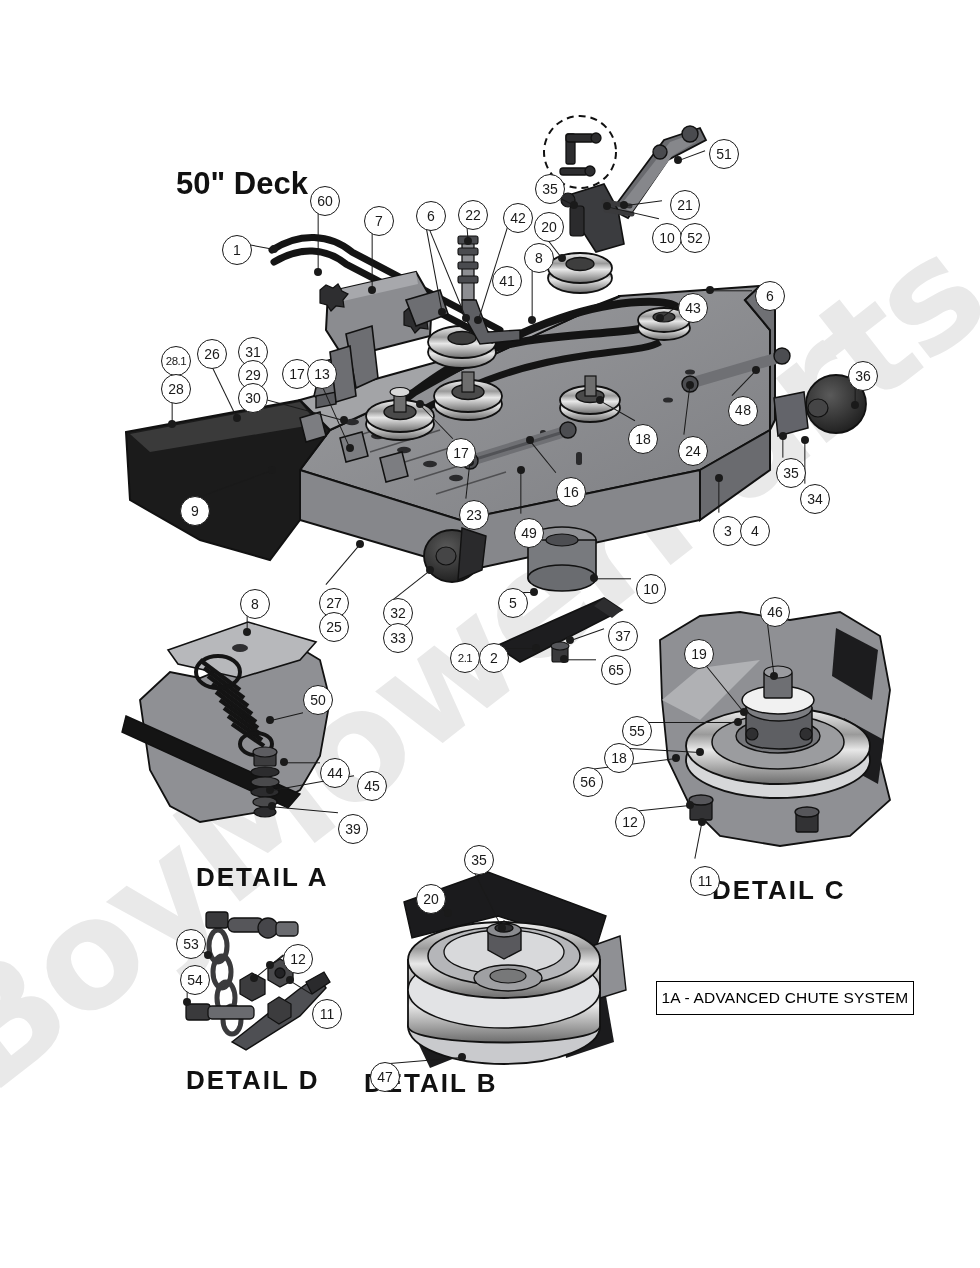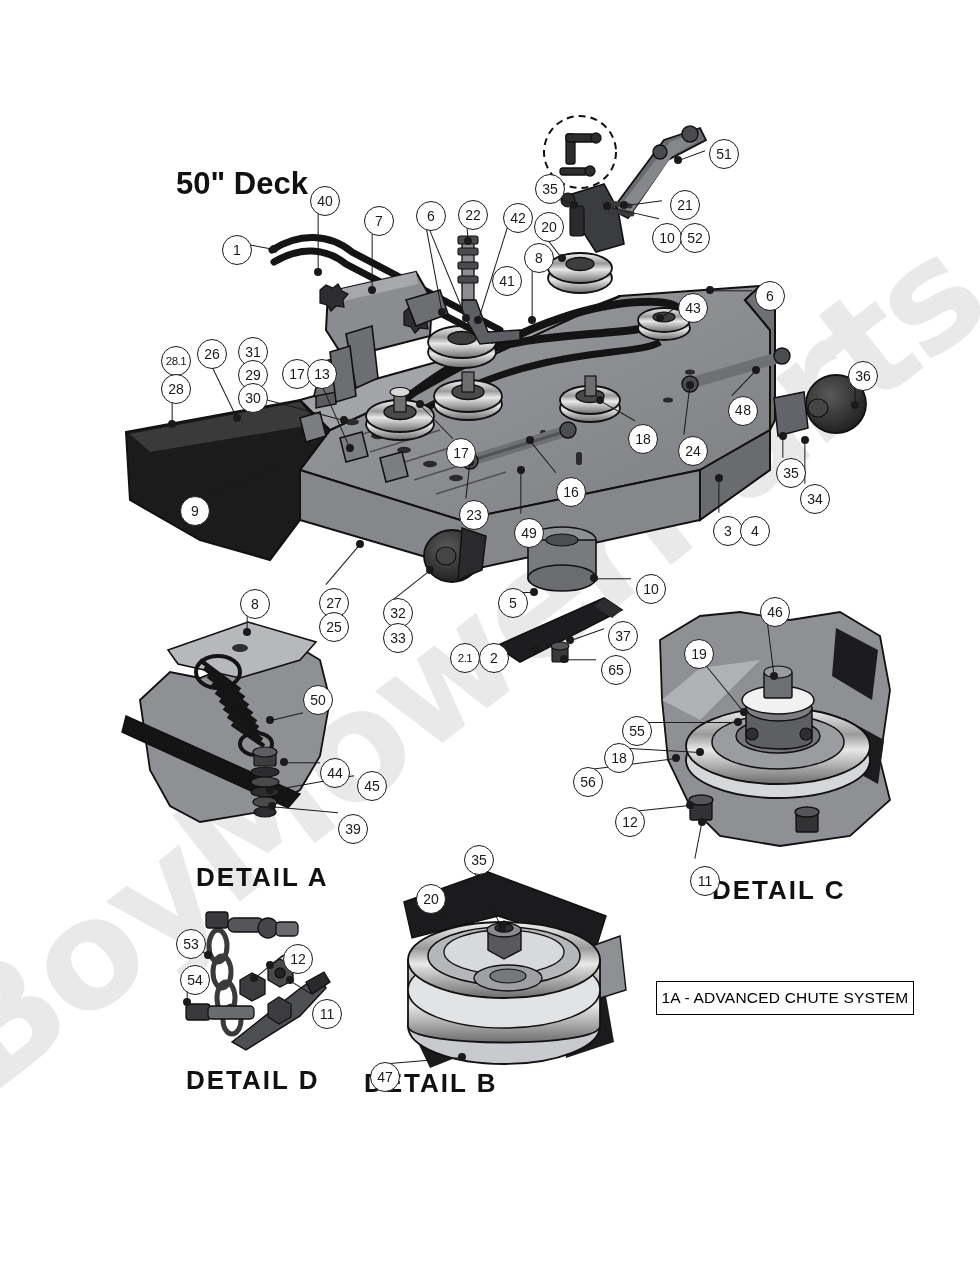--- a/index.html
+++ b/index.html
@@ -477,21 +477,21 @@
       <div class="arrowhead" style="left: 286px; top: 976px; border-width: 4px; border-color: rgb(26, 26, 26); border-radius: 50%; box-sizing: border-box;"></div>
       <div class="lead" style="left: 468px; top: 859px; width: 76.922px; transform: rotate(63.7681deg);"></div>
       <div class="arrowhead" style="left: 498px; top: 924px; border-width: 4px; border-color: rgb(26, 26, 26); border-radius: 50%; box-sizing: border-box;"></div>
       <div class="lead" style="left: 424px; top: 894px; width: 30.6105px; transform: rotate(38.3675deg);"></div>
       <div class="arrowhead" style="left: 444px; top: 909px; border-width: 4px; border-color: rgb(26, 26, 26); border-radius: 50%; box-sizing: border-box;"></div>
       <div class="lead" style="left: 378px; top: 1064px; width: 84.2912px; transform: rotate(-4.76364deg);"></div>
       <div class="arrowhead" style="left: 458px; top: 1053px; border-width: 4px; border-color: rgb(26, 26, 26); border-radius: 50%; box-sizing: border-box;"></div>
     </div>
   <div id="callout-layer">
       <div class="cal" style="left: 222px; top: 235px;">1</div>
-      <div class="cal" style="left: 310px; top: 186px;">40</div>
+      <div class="cal" style="left: 310px; top: 186px;">60</div>
       <div class="cal" style="left: 364px; top: 206px;">7</div>
       <div class="cal" style="left: 416px; top: 201px;">6</div>
       <div class="cal" style="left: 458px; top: 200px;">22</div>
       <div class="cal" style="left: 503px; top: 203px;">42</div>
       <div class="cal" style="left: 534px; top: 212px;">20</div>
       <div class="cal" style="left: 524px; top: 243px;">8</div>
       <div class="cal" style="left: 492px; top: 266px;">41</div>
       <div class="cal" style="left: 535px; top: 174px;">35</div>
       <div class="cal" style="left: 709px; top: 139px;">51</div>
       <div class="cal" style="left: 670px; top: 190px;">21</div>

